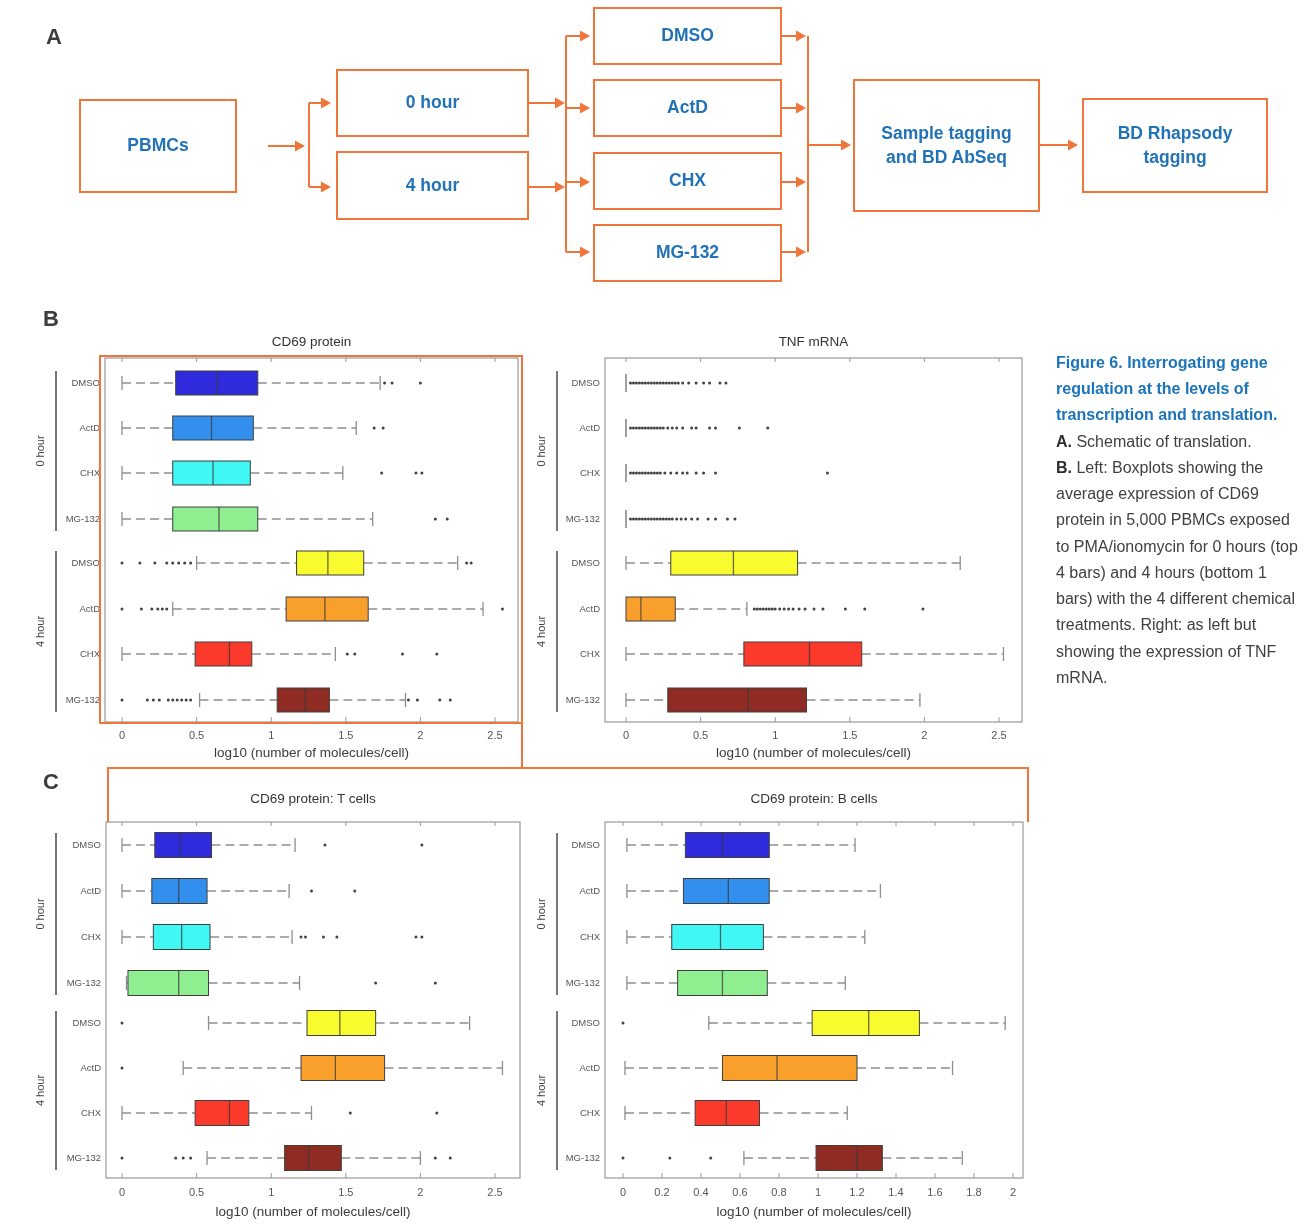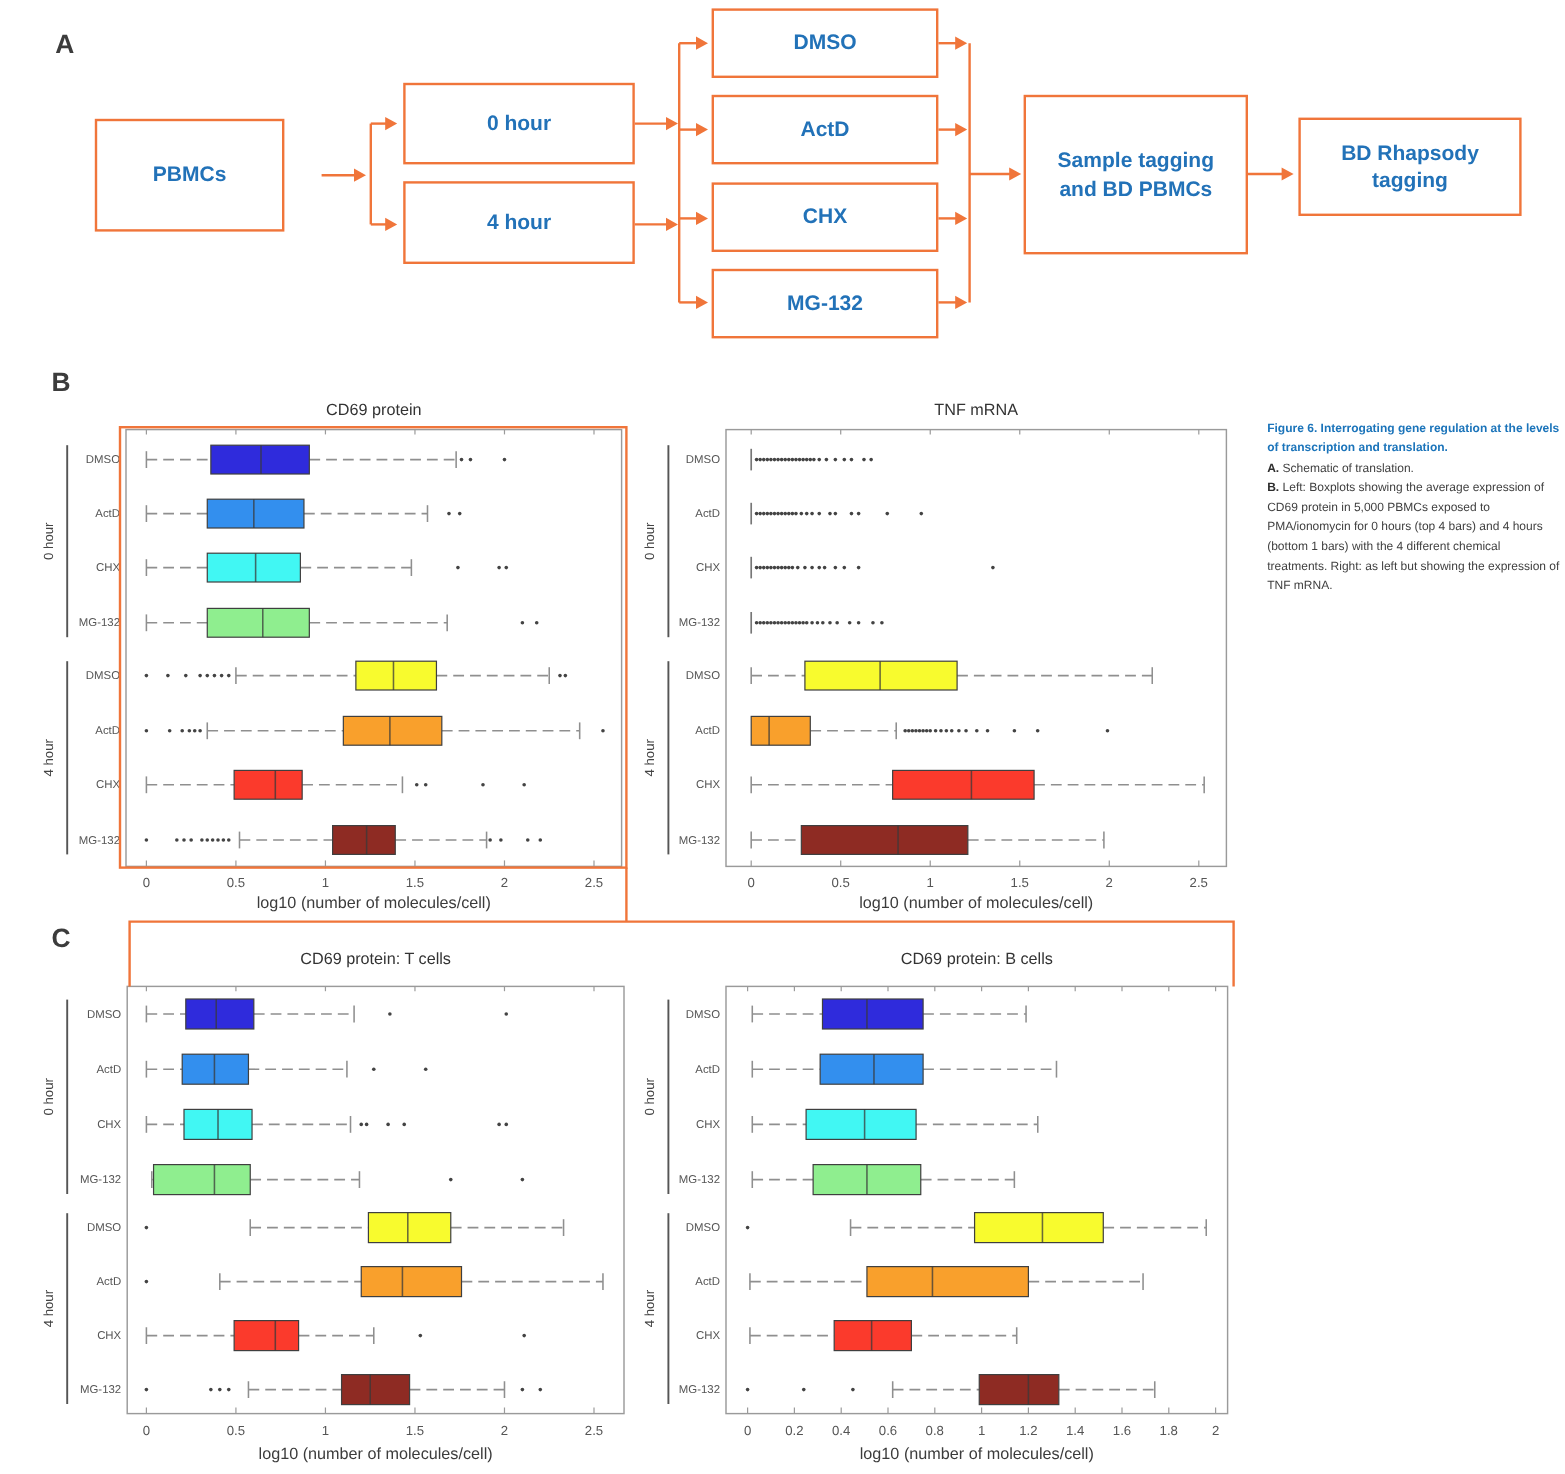--- a/index.html
+++ b/index.html
@@ -5,21 +5,21 @@
   :root{ --orange:#f0753a; }
   html,body{margin:0;padding:0;background:#ffffff;}
   #stage{position:relative;width:1304px;height:1228px;background:#fff;
          font-family:"Liberation Sans",sans-serif;overflow:hidden;}
   .panel-letter{position:absolute;font-size:22px;font-weight:bold;color:#3c3c3c;}
   .flow-node{position:absolute;border:2px solid var(--orange);background:#fff;
     display:flex;flex-direction:column;align-items:center;justify-content:center;
     color:#2272b8;font-size:17.5px;font-weight:600;line-height:1.32;text-align:center;
     box-sizing:border-box;}
   #caption{position:absolute;left:1056px;top:350px;width:244px;
-    font-size:10px;line-height:1.64;color:#3f3f3f;}
+    font-size:16px;line-height:1.64;color:#3f3f3f;}
   #caption p{margin:0;}
   .cap-title{color:#1b74ba;font-weight:bold;}
   .cap-item b{color:#2e2e2e;}
   svg#overlay{position:absolute;left:0;top:0;pointer-events:none;}
   svg text{font-family:"Liberation Sans",sans-serif;}
   .ax-title{font-size:13.5px;fill:#333333;}
   .ax-xlabel{font-size:13.5px;fill:#3c3c3c;}
   .ax-tick{font-size:11px;fill:#555555;}
   .ax-ylab{font-size:9.5px;fill:#555555;}
   .ax-group{font-size:11px;fill:#444444;}
@@ -50,23 +50,23 @@
         <div>ActD</div>
       </div>
       <div class="flow-node" style="left: 593px; top: 152px; width: 189px; height: 58px;">
         <div>CHX</div>
       </div>
       <div class="flow-node" style="left: 593px; top: 224px; width: 189px; height: 58px;">
         <div>MG-132</div>
       </div>
       <div class="flow-node" style="left: 853px; top: 79px; width: 187px; height: 133px;">
         <div>Sample tagging</div>
-        <div>and BD PBMCs</div>
-      </div>
-      <div class="flow-node" style="left: 1082px; top: 98px; width: 186px; height: 82px; text-align: center;">
+        <div>and BD AbSeq</div>
+      </div>
+      <div class="flow-node" style="left: 1082px; top: 98px; width: 186px; height: 95px; text-align: center;">
         <div>BD Rhapsody</div>
         <div>tagging</div>
       </div>
     </div>
 
   <div id="caption">
     <p class="cap-title">Figure 6. Interrogating gene regulation at the levels of transcription and translation.</p>
     <p class="cap-item"><b>A.</b><span> Schematic of translation.</span></p>
     <p class="cap-item"><b>B.</b><span> Left: Boxplots showing the average expression of CD69 protein in 5,000 PBMCs exposed to PMA/ionomycin for 0 hours (top 4 bars) and 4 hours (bottom 1 bars) with the 4 different chemical treatments. Right: as left but showing the expression of TNF mRNA.</span></p>
   </div>

